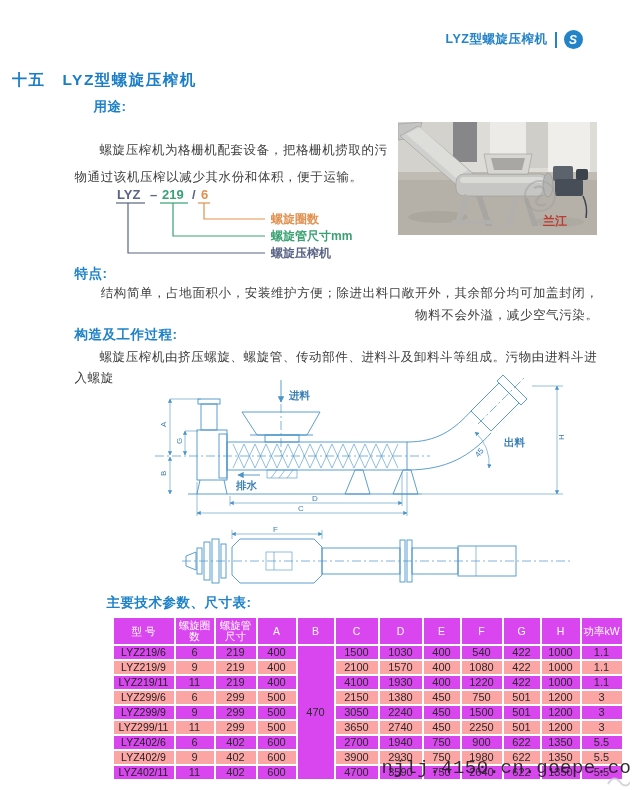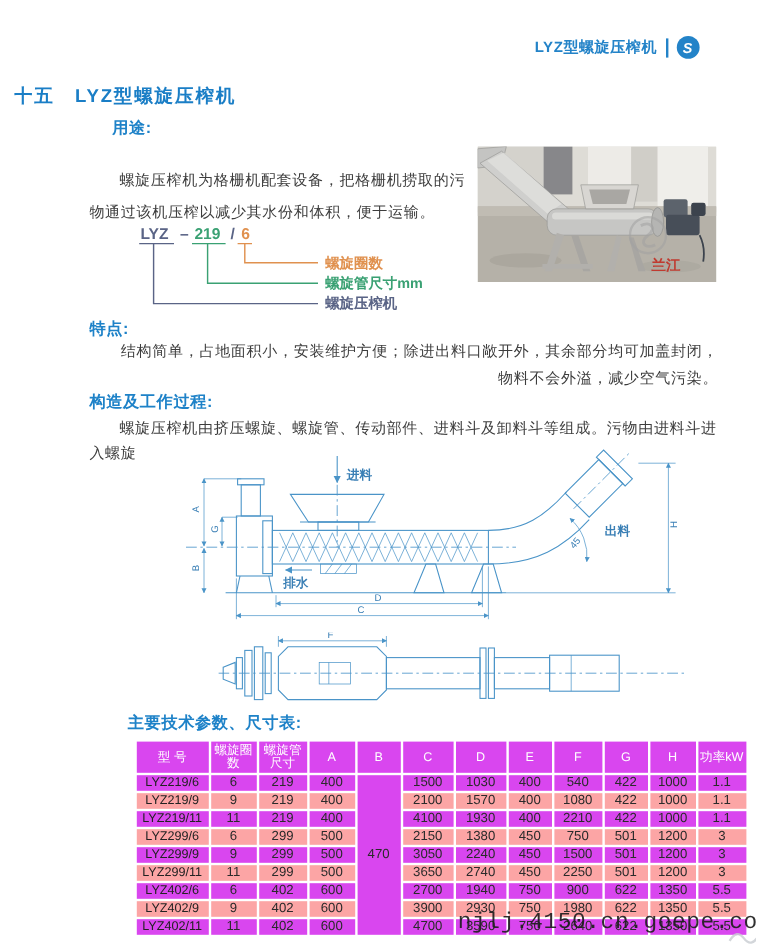--- a/index.html
+++ b/index.html
@@ -293,21 +293,21 @@
           <td>1.1</td>
         </tr>
         <tr class="salmon">
           <td class="model">LYZ219/11</td>
           <td>11</td>
           <td>219</td>
           <td>400</td>
           <td>4100</td>
           <td>1930</td>
           <td>400</td>
-          <td>2210</td>
+          <td>1220</td>
           <td>422</td>
           <td>1000</td>
           <td>1.1</td>
         </tr>
         <tr class="light">
           <td class="model">LYZ299/6</td>
           <td>6</td>
           <td>299</td>
           <td>500</td>
           <td>2150</td>

